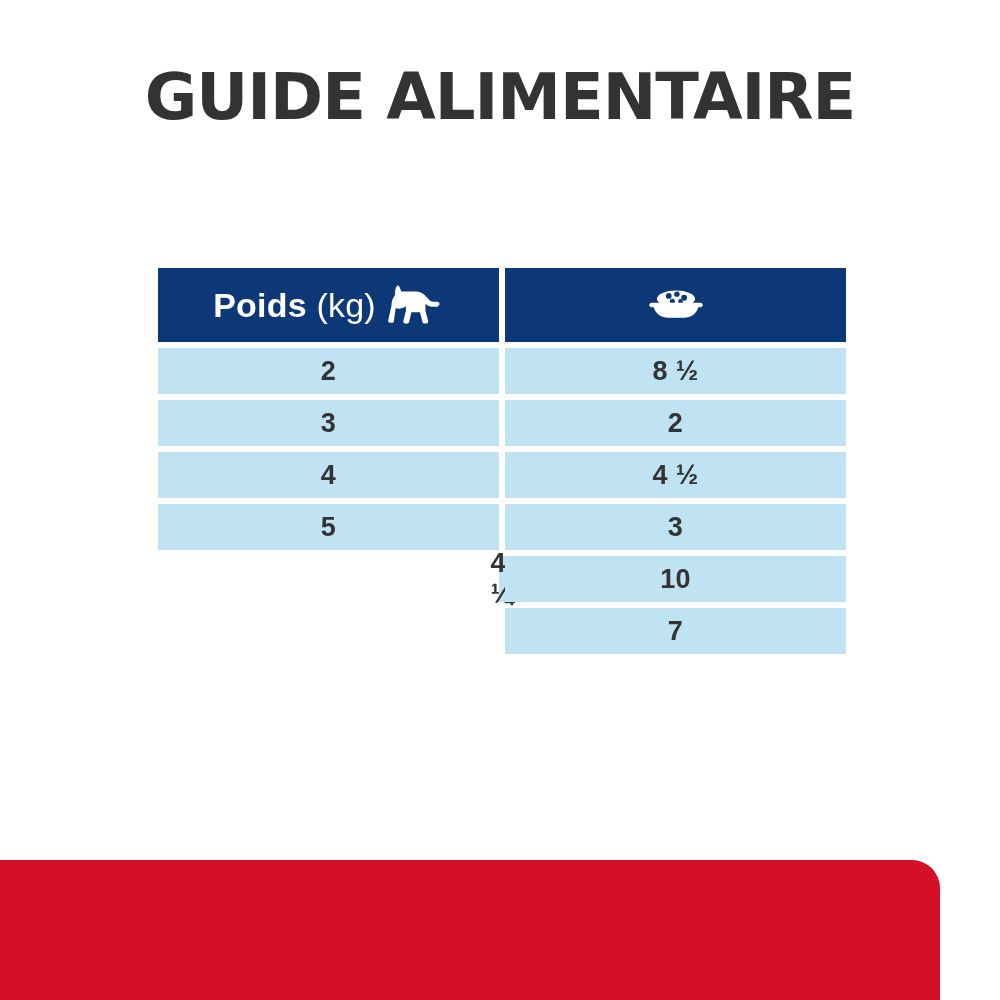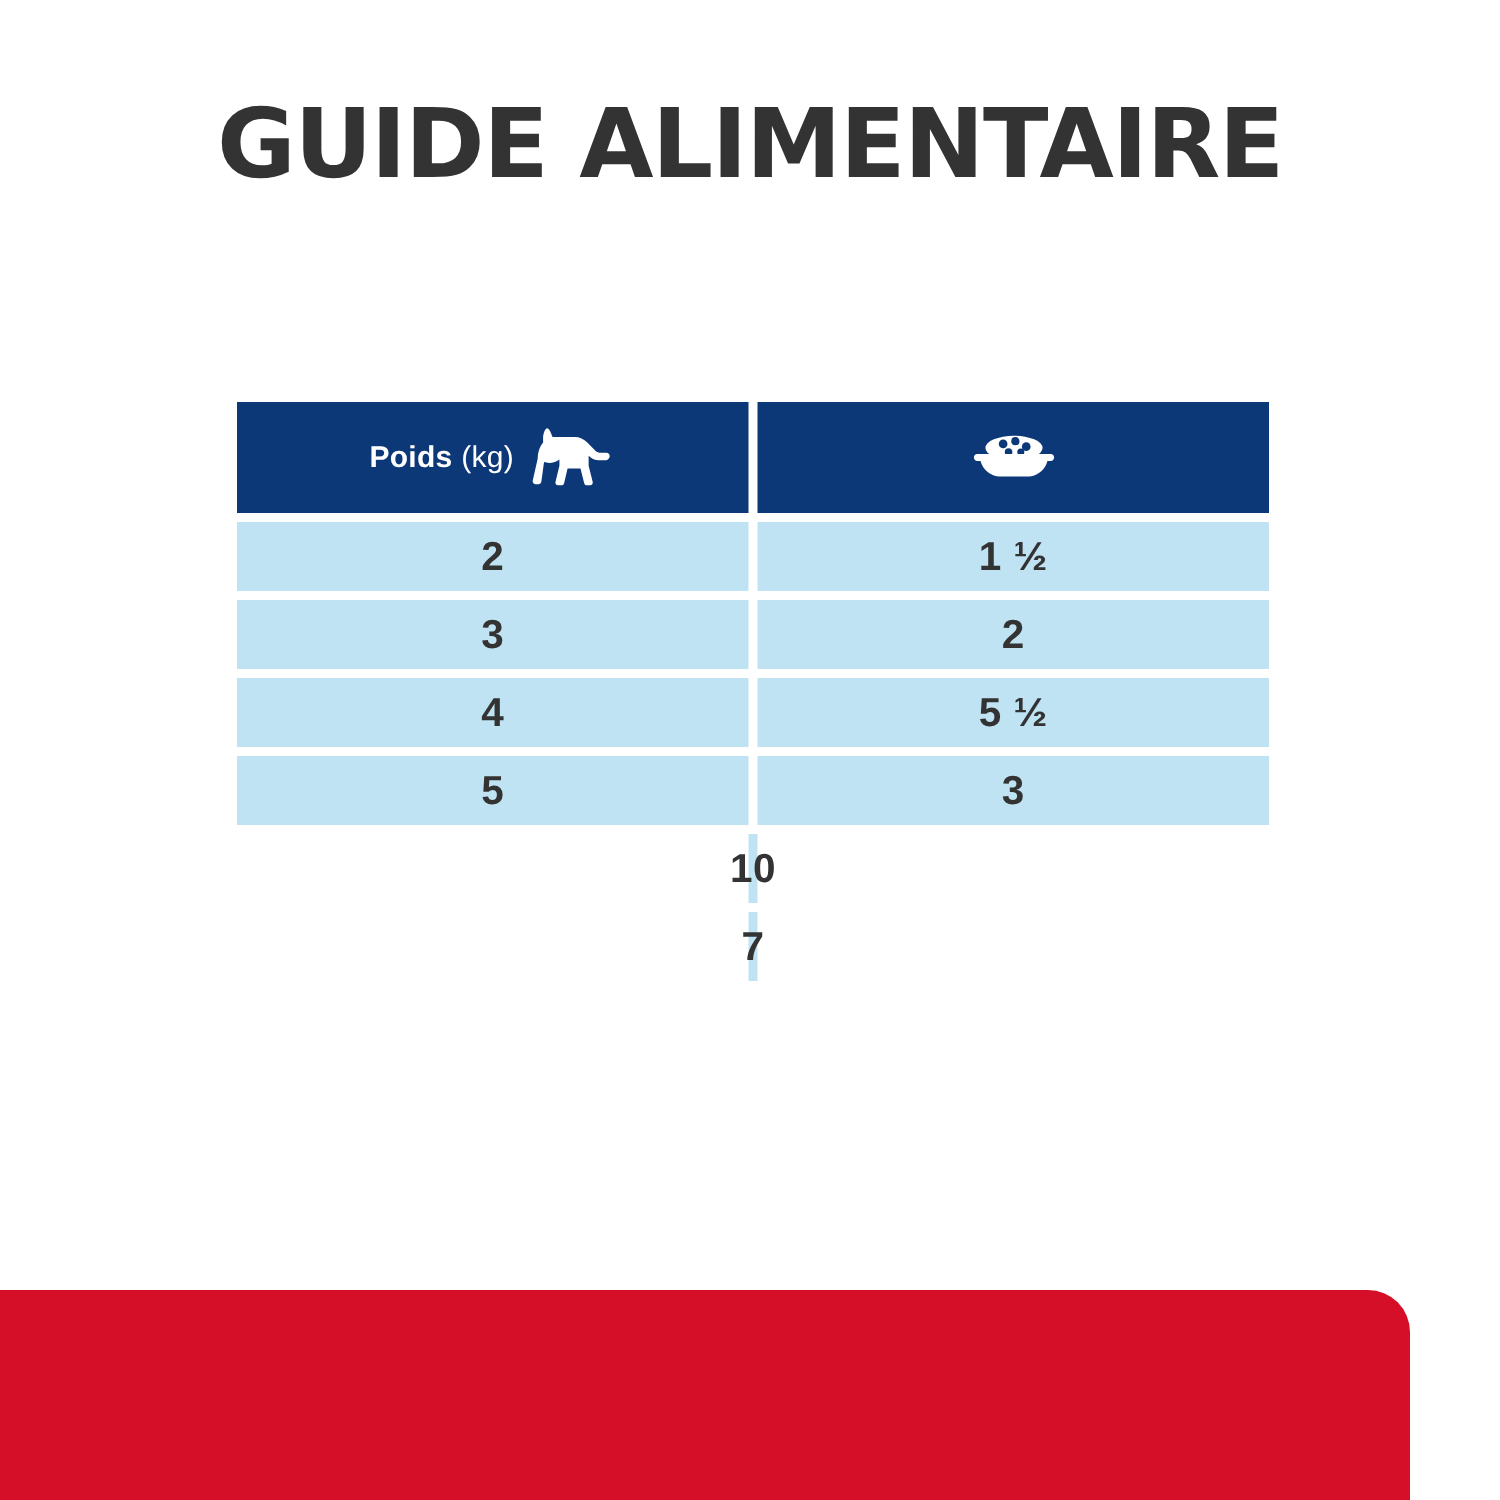--- a/index.html
+++ b/index.html
@@ -55,21 +55,21 @@
     background: #0d3878;
     color: #ffffff;
     height: 74px;
     display: flex;
     align-items: center;
     justify-content: center;
     gap: 10px;
   }
 
   .head-text {
-    font-size: 20px;
+    font-size: 34px;
     font-weight: 700;
     color: #ffffff;
     white-space: nowrap;
     letter-spacing: 0.2px;
   }
   .head-text .light {
     font-weight: 400;
   }
 
   .head-icon {
@@ -138,35 +138,36 @@
             <circle cx="28" cy="20" r="2.8" fill="#0d3878"></circle>
             <circle cx="37" cy="20" r="2.6" fill="#0d3878"></circle>
             <path fill="#ffffff" d="M7 23h50c0 8-6.5 15-15.5 15H22.5C13.5 38 7 31 7 23z"></path>
             <path fill="#ffffff" d="M5 21.5h54c1.4 0 2.5 1.1 2.5 2.5s-1.1 2.5-2.5 2.5H5c-1.4 0-2.5-1.1-2.5-2.5S3.6 21.5 5 21.5z"></path>
           </svg>
         </span>
       </div>
 
       <div class="data-cell">2</div>
       <div class="gap-cell"></div>
-      <div class="data-cell">1 ½</div>
+      <div class="data-cell">8 ½</div>
 
       <div class="data-cell">3</div>
       <div class="gap-cell"></div>
       <div class="data-cell">2</div>
 
       <div class="data-cell">4</div>
       <div class="gap-cell"></div>
-      <div class="data-cell">5 ½</div>
+      <div class="data-cell">4 ½</div>
 
       <div class="data-cell">5</div>
       <div class="gap-cell"></div>
       <div class="data-cell">3</div>
 
       <div class="gap-cell"></div>
+      <div class="data-cell">4 ¼</div>
 
       <div class="data-cell">10</div>
       <div class="gap-cell"></div>
 
       <div class="gap-cell"></div>
       <div class="data-cell">7</div>
 
     </div>
   </div>
 

